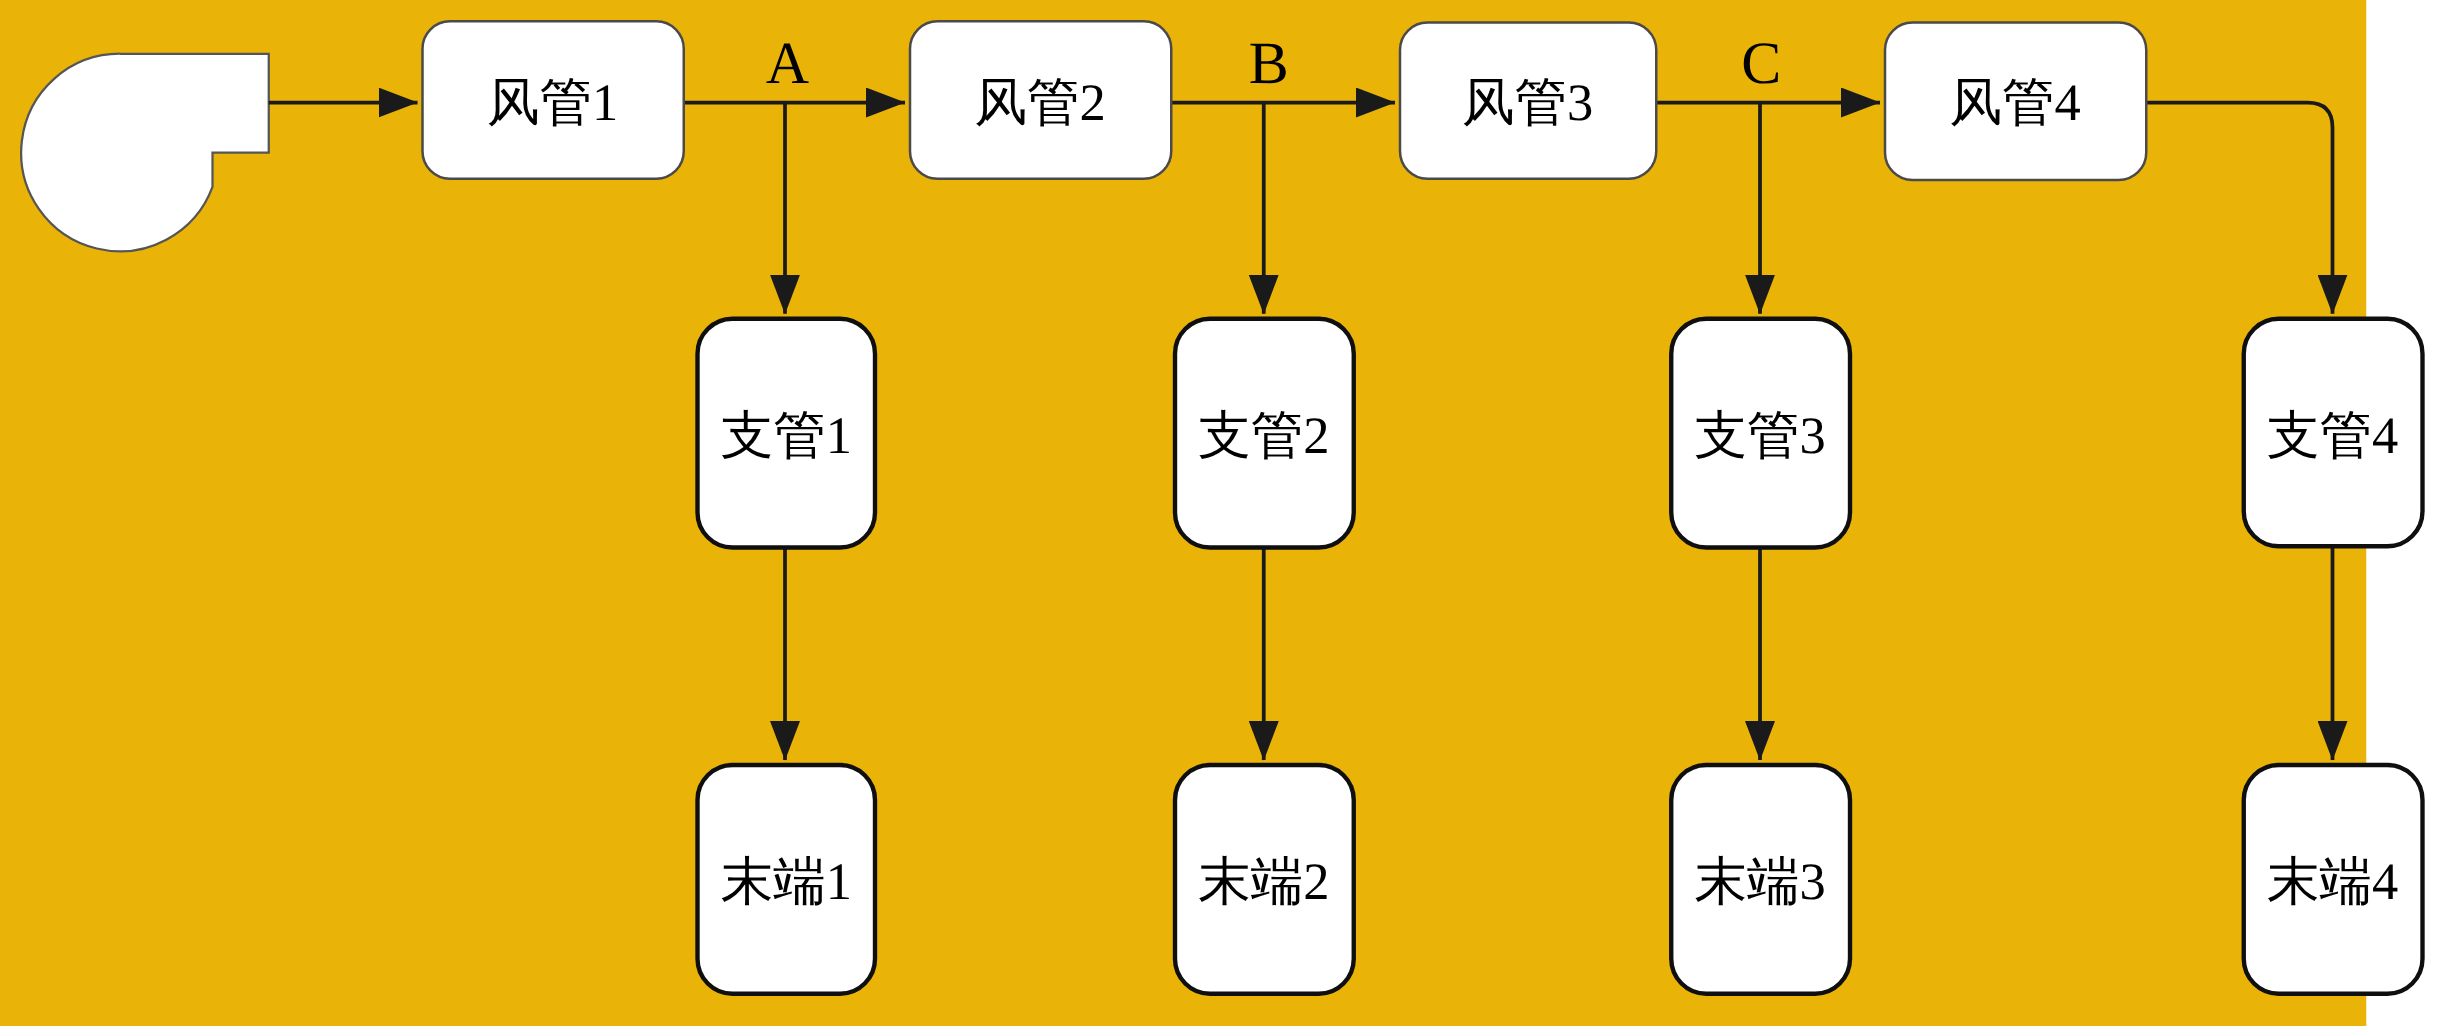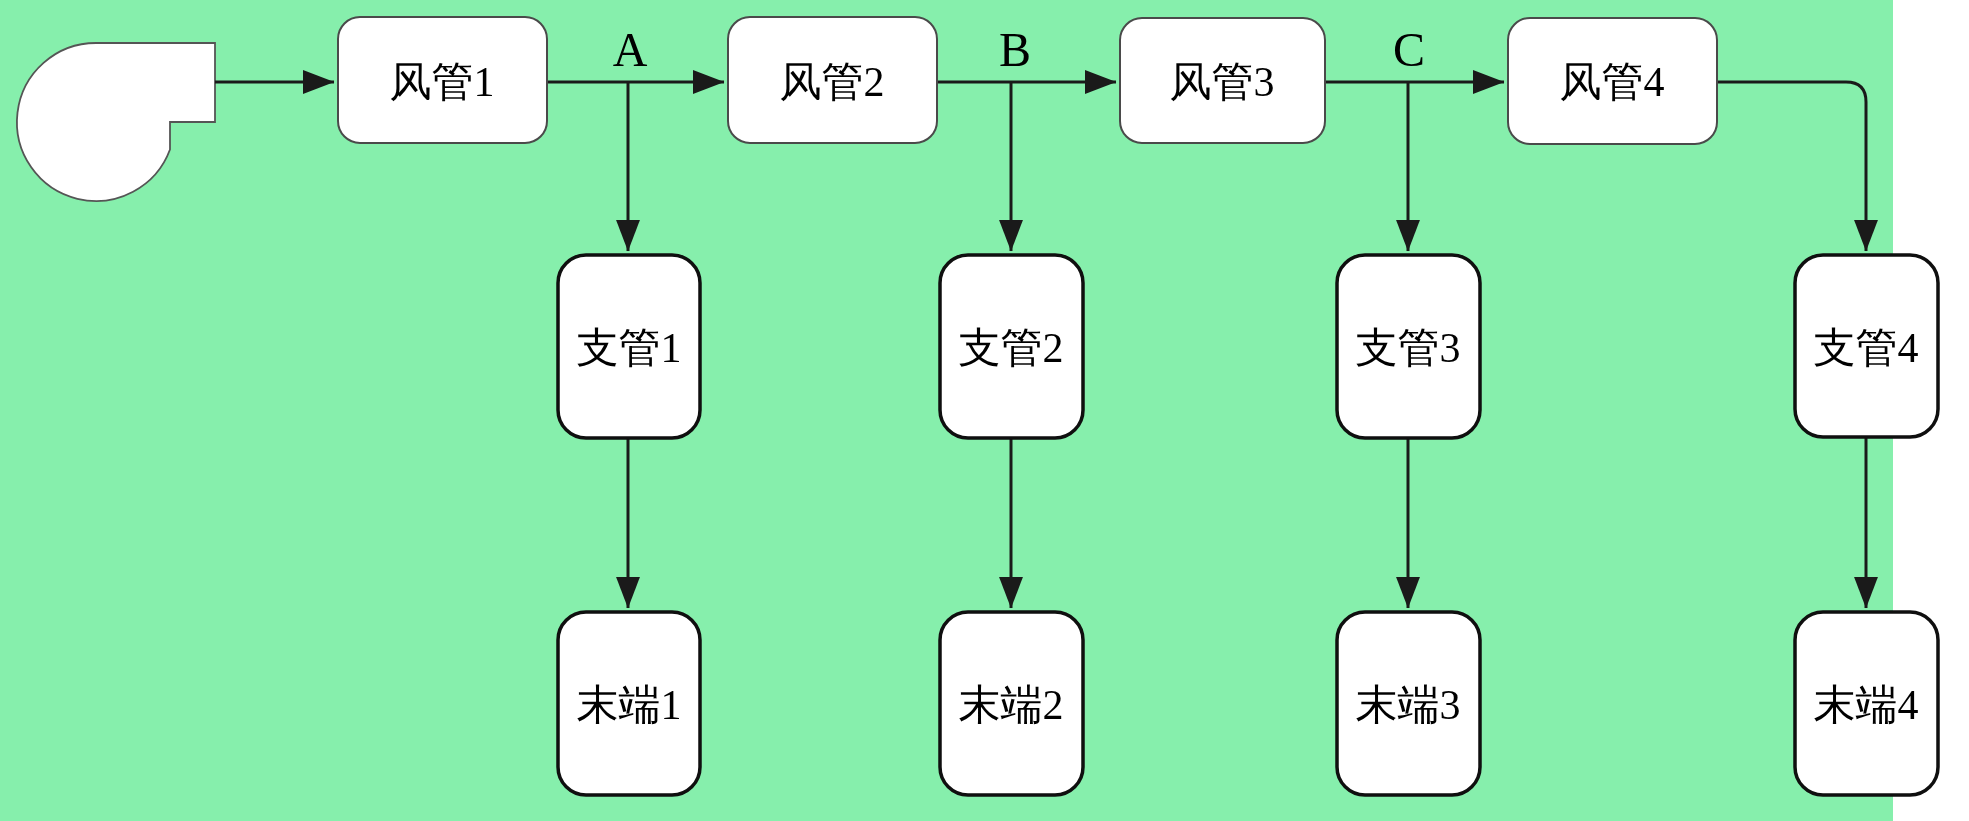--- a/index.html
+++ b/index.html
@@ -7,21 +7,21 @@
     padding: 0;
     background: #ffffff;
     width: 1969px;
     height: 821px;
     overflow: hidden;
   }
   .canvas {
     width: 1893px;
     height: 821px;
     position: relative;
-    background: #86efac;
+    background: #eab308;
     text-decoration: underline;
   }
   svg {
     display: block;
     font-family: "Liberation Serif", "DejaVu Serif", serif;
   }
   .duct-box {
     fill: #ffffff;
     stroke: #4a4a4a;
     stroke-width: 2;

